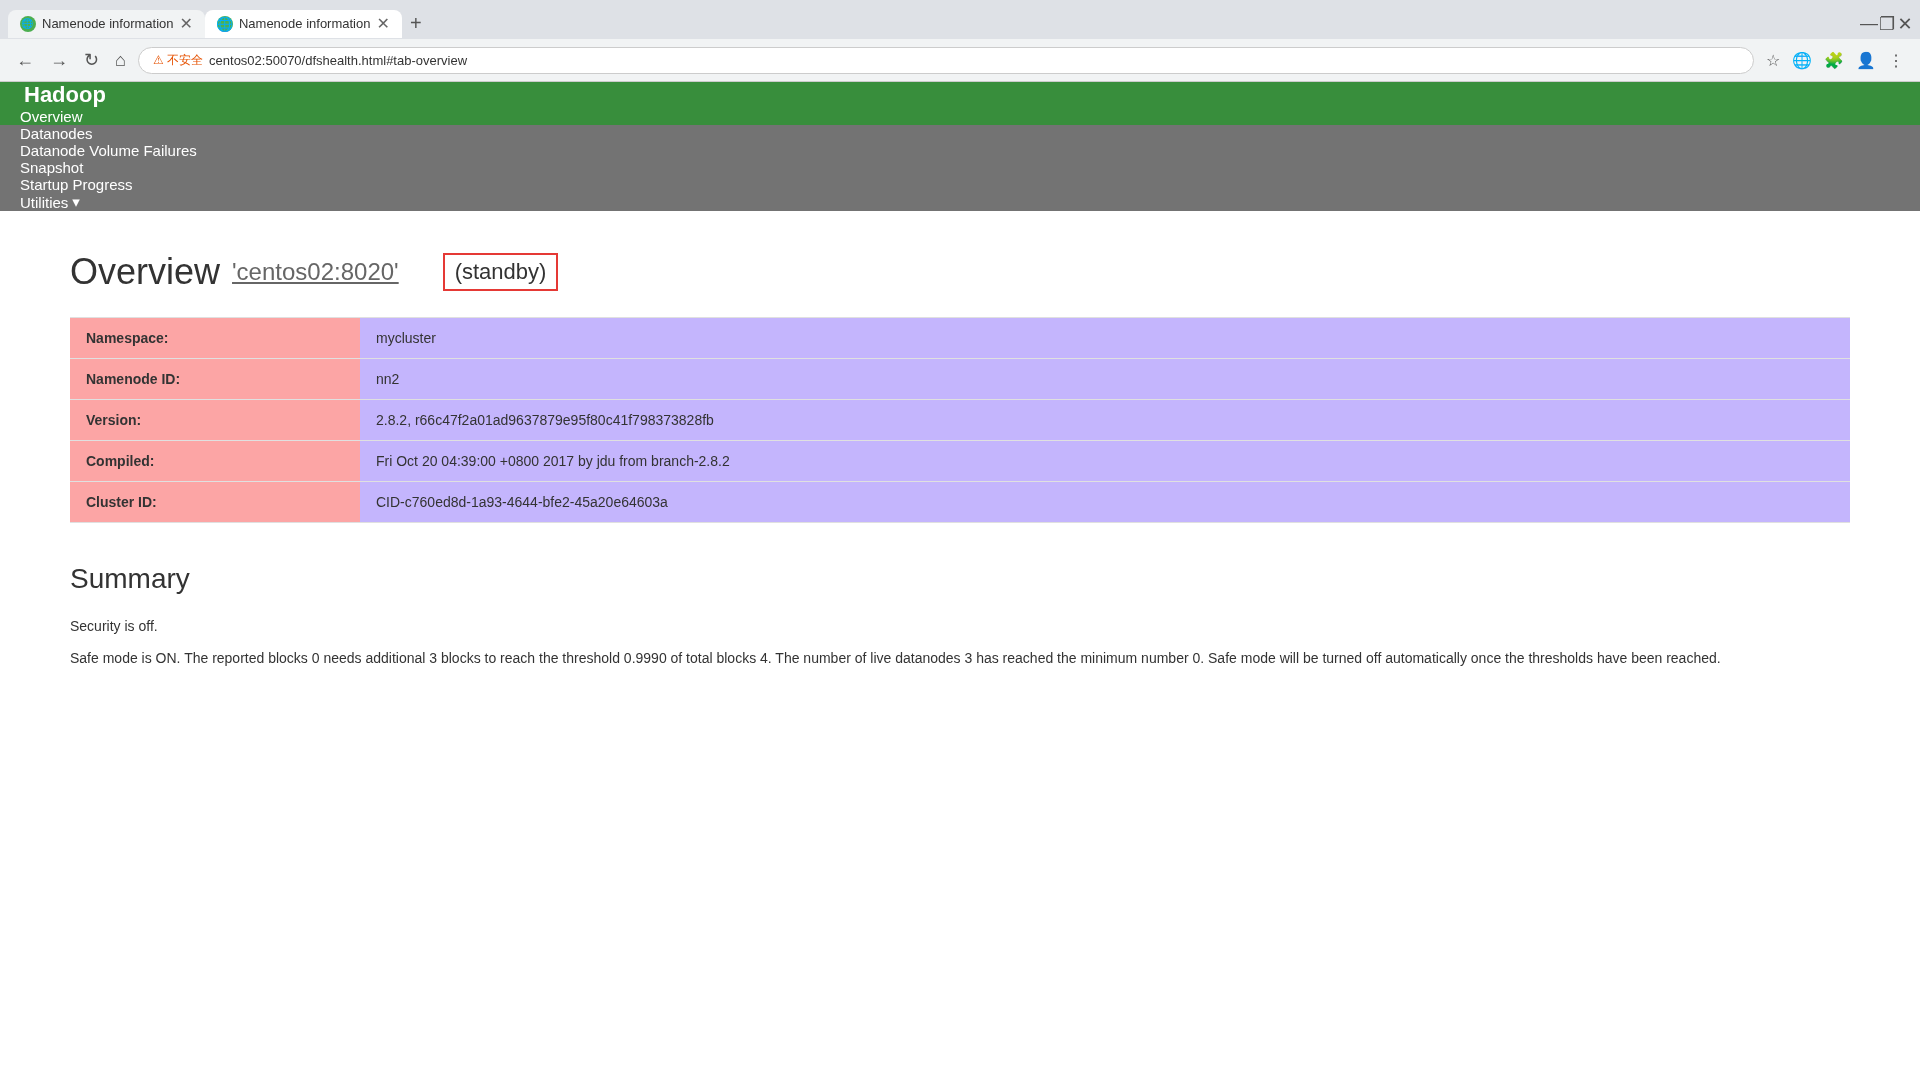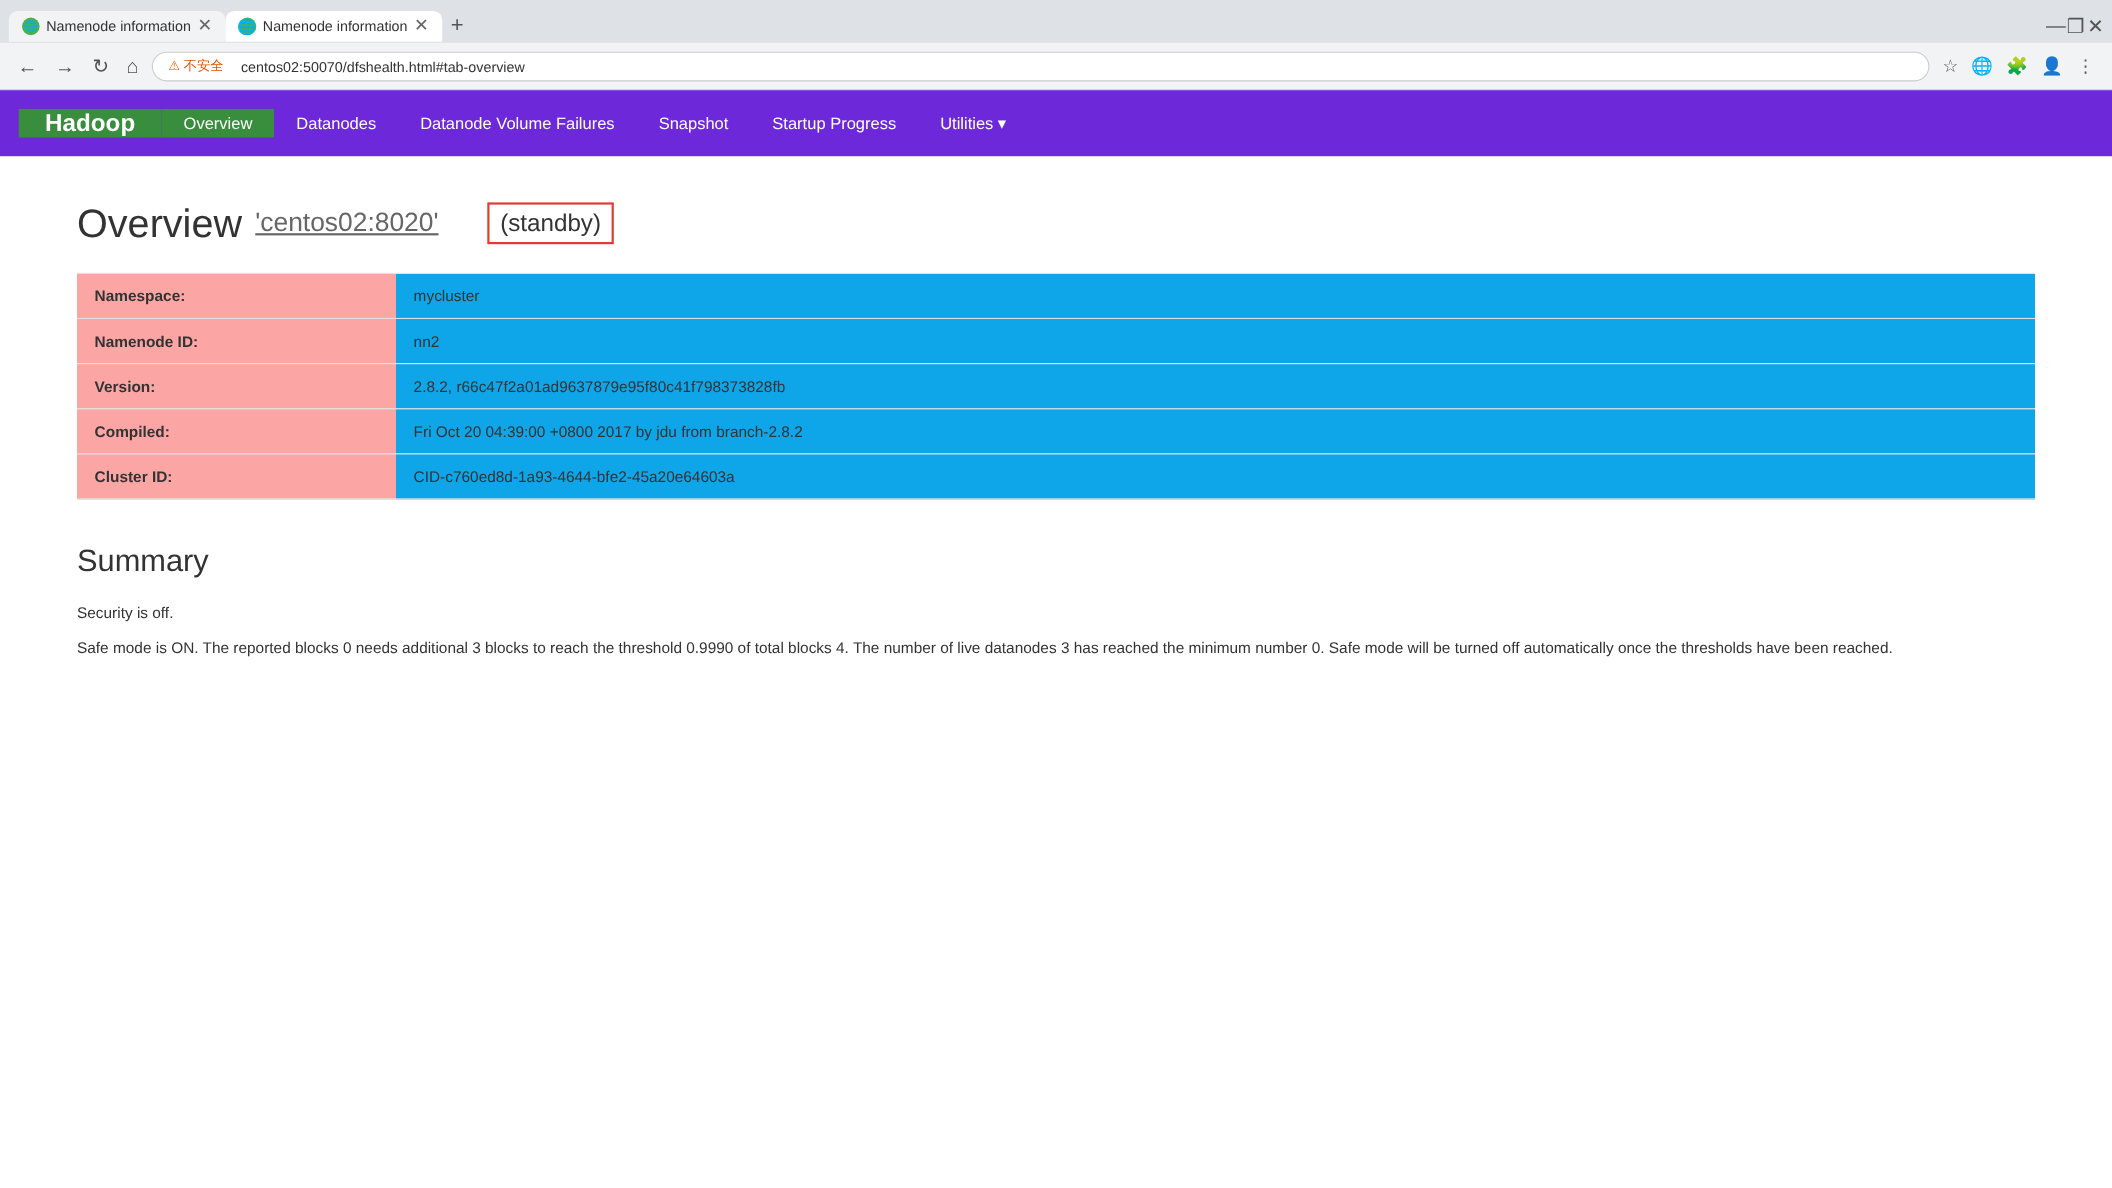--- a/index.html
+++ b/index.html
@@ -11,46 +11,46 @@
     .tab { display: flex; align-items: center; background: #f1f3f4; border-radius: 8px 8px 0 0; padding: 6px 12px; font-size: 13px; color: #333; gap: 6px; min-width: 180px; }
     .tab.active { background: #fff; }
     .tab-favicon { width: 16px; height: 16px; background: #4CAF50; border-radius: 50%; flex-shrink: 0; }
     .tab-close { margin-left: auto; cursor: pointer; color: #666; font-size: 16px; line-height: 1; }
     .tab-add { background: none; border: none; font-size: 20px; cursor: pointer; color: #555; padding: 4px 8px; }
     .window-controls { margin-left: auto; display: flex; gap: 4px; }
     .win-btn { width: 14px; height: 14px; border: none; cursor: pointer; font-size: 10px; display: flex; align-items: center; justify-content: center; background: none; color: #555; font-size: 18px; }
 
     .address-bar { display: flex; align-items: center; padding: 6px 12px; gap: 8px; background: #f1f3f4; }
     .nav-btn { background: none; border: none; cursor: pointer; color: #555; font-size: 18px; padding: 4px; border-radius: 50%; }
-    .address-input { flex: 1; border: 1px solid #ccc; border-radius: 20px; padding: 4px 14px; font-size: 13px; background: #fff; color: #333; display: flex; align-items: center; gap: 16px; }
+    .address-input { flex: 1; border: 1px solid #ccc; border-radius: 20px; padding: 4px 14px; font-size: 13px; background: #fff; color: #333; display: flex; align-items: center; gap: 6px; }
     .address-warning { color: #e65100; font-size: 12px; }
     .address-text { color: #333; font-size: 13px; }
     .toolbar-icons { display: flex; gap: 4px; }
     .toolbar-icon { background: none; border: none; cursor: pointer; padding: 4px; border-radius: 50%; font-size: 16px; color: #555; }
 
     
-    .nav-bar { background: #6d28d9; display: flex; align-items: stretch; padding: 17px; }
+    .nav-bar { background: #737373; display: flex; align-items: stretch; padding: 0; flex-direction: column; }
     .nav-brand { background: #388e3c; color: #fff; font-size: 22px; font-weight: bold; padding: 0 24px; display: flex; align-items: center; }
     .nav-item { color: #fff; padding: 0 20px; display: flex; align-items: center; font-size: 15px; cursor: pointer; text-decoration: none; white-space: nowrap; }
     .nav-item.active { background: #388e3c; }
     .nav-item-with-arrow { display: flex; align-items: center; gap: 4px; }
 
     
     .content { padding: 40px 70px; }
     .page-title { font-size: 36px; font-weight: normal; margin-bottom: 24px; display: flex; align-items: center; gap: 12px; }
     .page-title-host { color: #666; font-size: 24px; text-decoration: underline; }
     .standby-badge { border: 2px solid #e53935; color: #333; padding: 4px 10px; font-size: 22px; margin-left: 32px; }
 
     
     .info-table { width: 100%; border-collapse: collapse; margin-bottom: 40px; }
     .info-table tr { border-bottom: 1px solid #e0e0e0; }
     .info-table tr:first-child { border-top: 1px solid #e0e0e0; }
     .info-table td { padding: 12px 16px; vertical-align: top; }
     .info-table td:first-child { font-weight: bold; width: 290px; background: #fca5a5; }
-    .info-table td:last-child { background: #0ea5e9; }
+    .info-table td:last-child { background: #c4b5fd; }
 
     
     .section-title { font-size: 28px; font-weight: normal; margin-bottom: 20px; }
     .summary-text { color: #333; line-height: 1.6; margin-bottom: 10px; font-size: 14px; }
   </style>
 </head>
 <body>
 
 <div class="browser-chrome">
 

